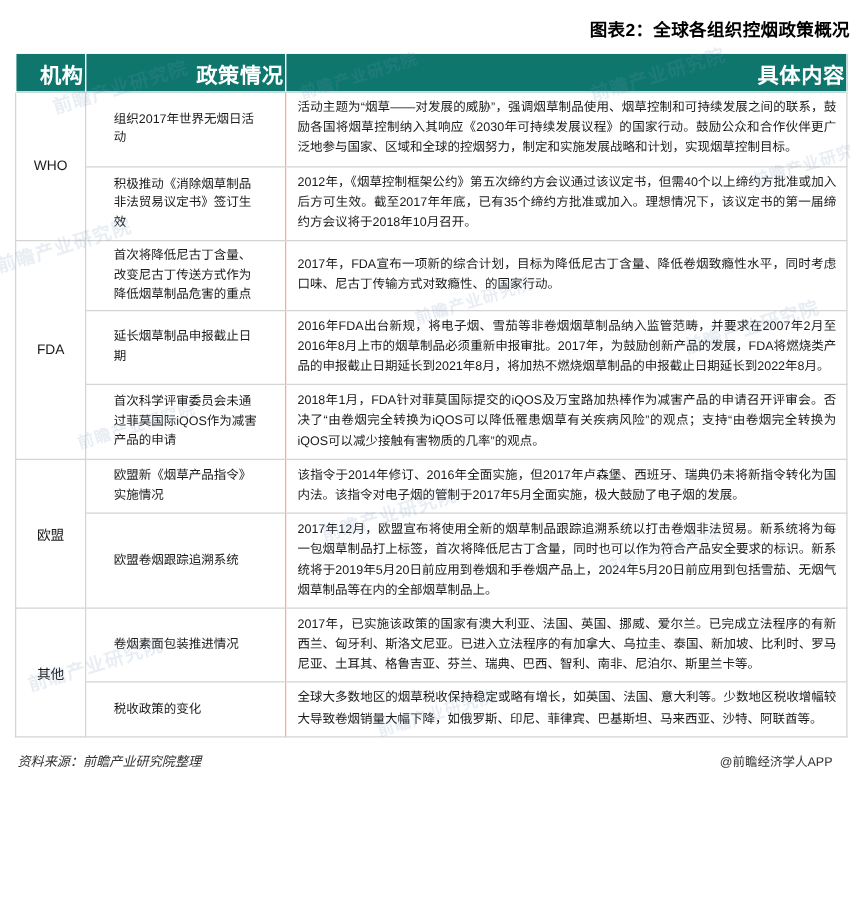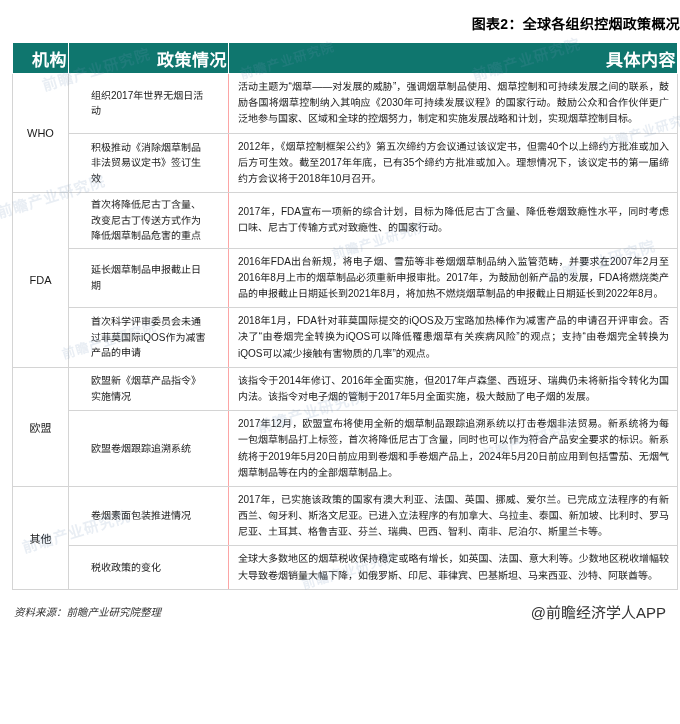--- a/index.html
+++ b/index.html
@@ -115,21 +115,21 @@
     align-items: center;
     position: relative;
     z-index: 2;
   }
   #source-note {
     font-size: 10.5px;
     color: #333333;
     font-style: italic;
   }
   #app-credit {
-    font-size: 15px;
+    font-size: 10px;
     color: #333333;
   }
 </style>
 </head>
 <body>
 
 <div id="watermark-layer">
     <div class="wm" style="left: 40px; top: 58px; font-size: 15px;">前瞻产业研究院</div>
     <div class="wm" style="left: 238px; top: 50px; font-size: 13px;">前瞻产业研究院</div>
     <div class="wm" style="left: 470px; top: 48px; font-size: 15px;">前瞻产业研究院</div>

